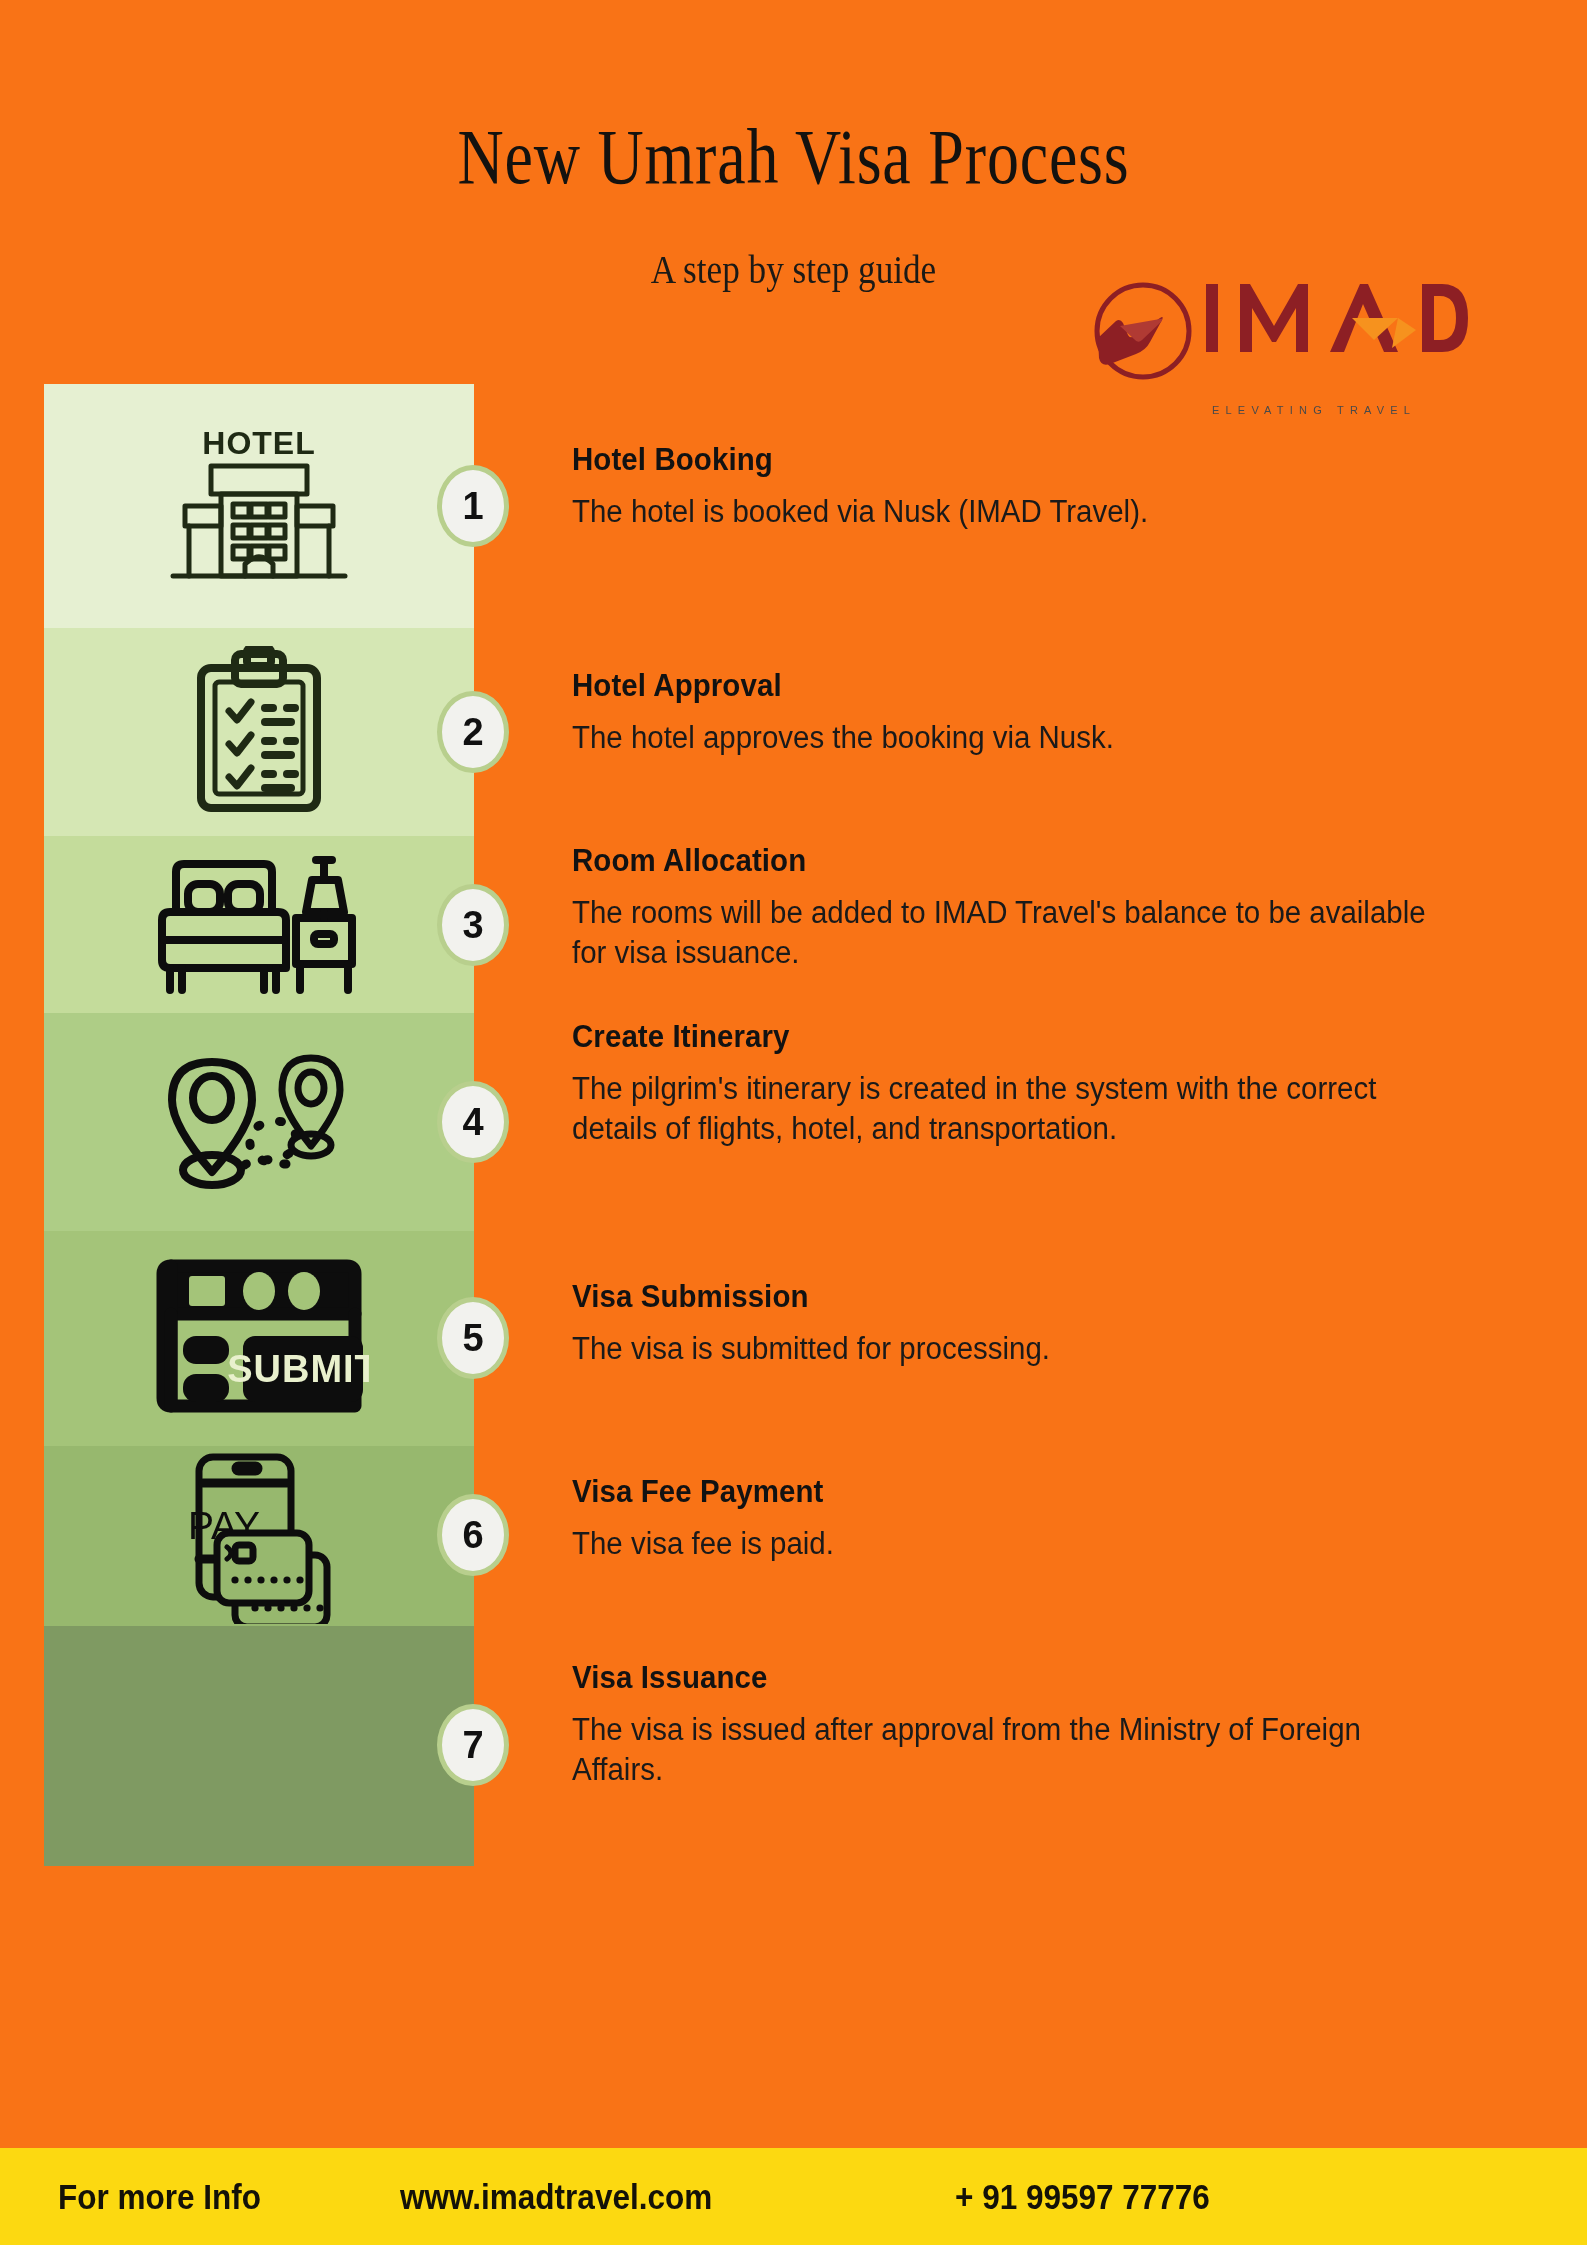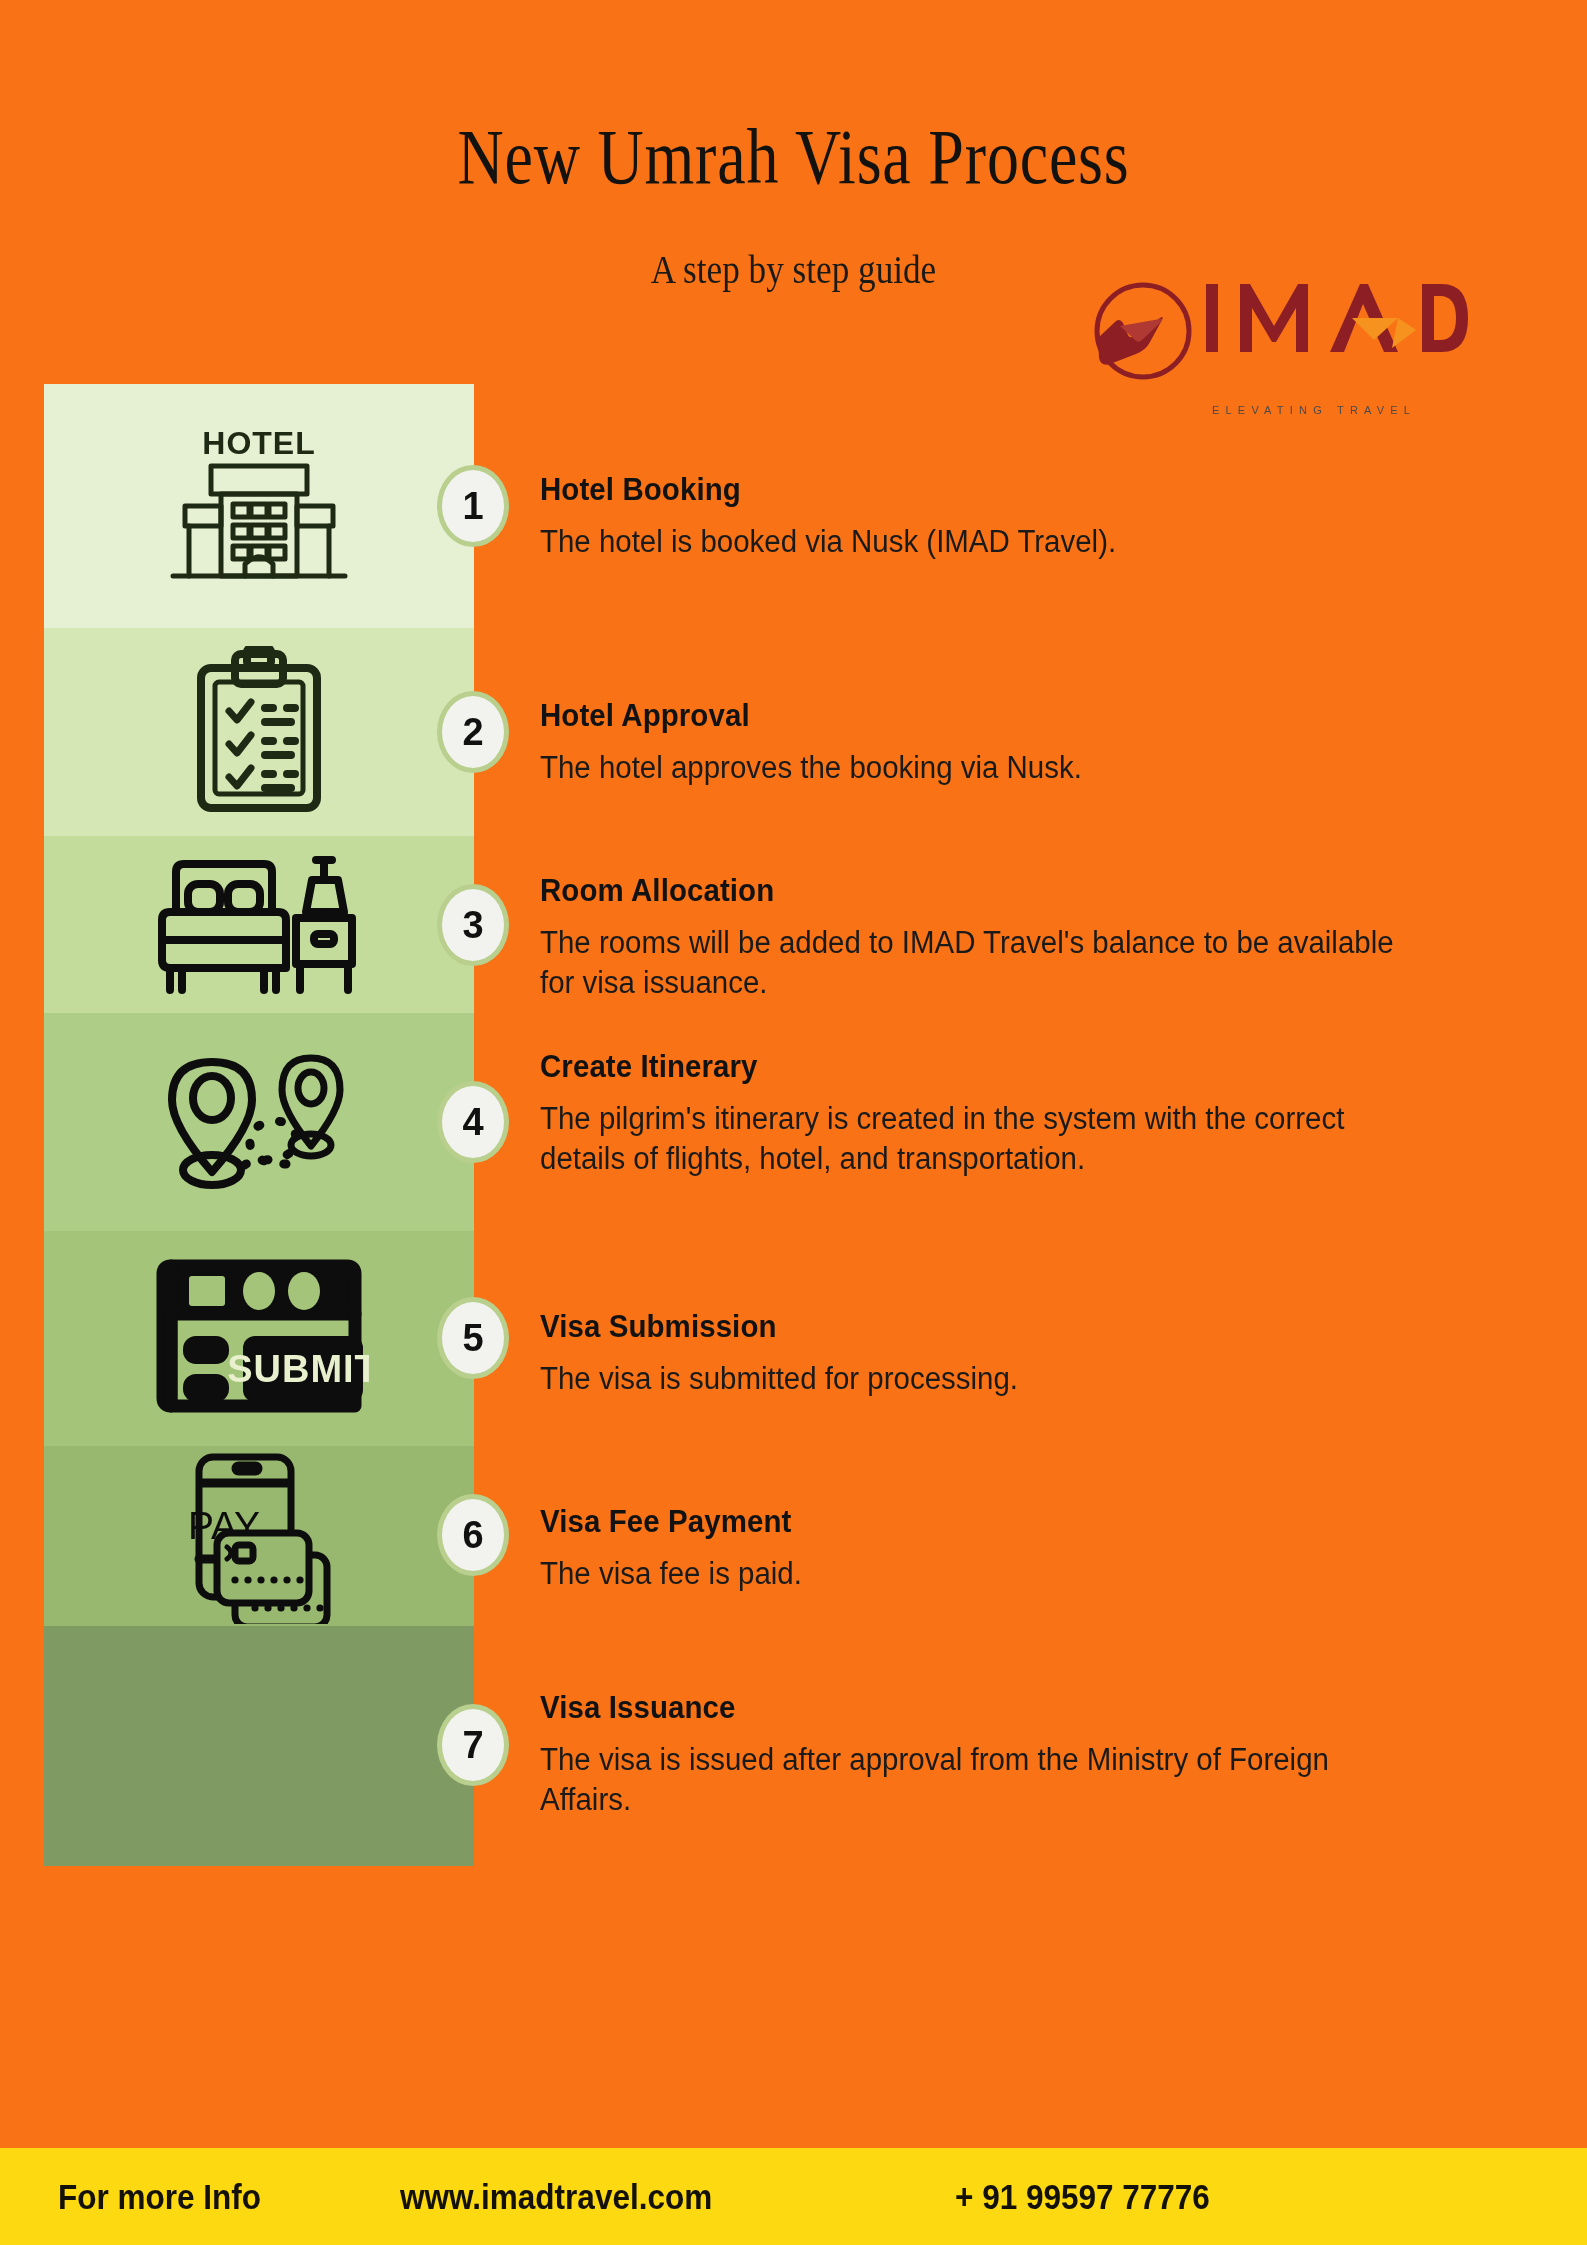--- a/index.html
+++ b/index.html
@@ -75,23 +75,22 @@
     border-radius:50%;
     background:#f2f2ee;
     display:flex; align-items:center; justify-content:center;
     font-size:38px; font-weight:700; color:#111;
     font-family:"Liberation Sans", sans-serif;
     z-index:5;
   }
 
   .textcol {
     position:absolute;
-    left:540px;
+    left:572px;
     width:900px;
-    margin-top:30px;
   }
   .step-title {
     font-size:31px;
     font-weight:700;
     color:#121212;
     letter-spacing:0.1px;
     margin-bottom:14px;
     transform:scaleX(0.95);
     transform-origin:left center;
   }

